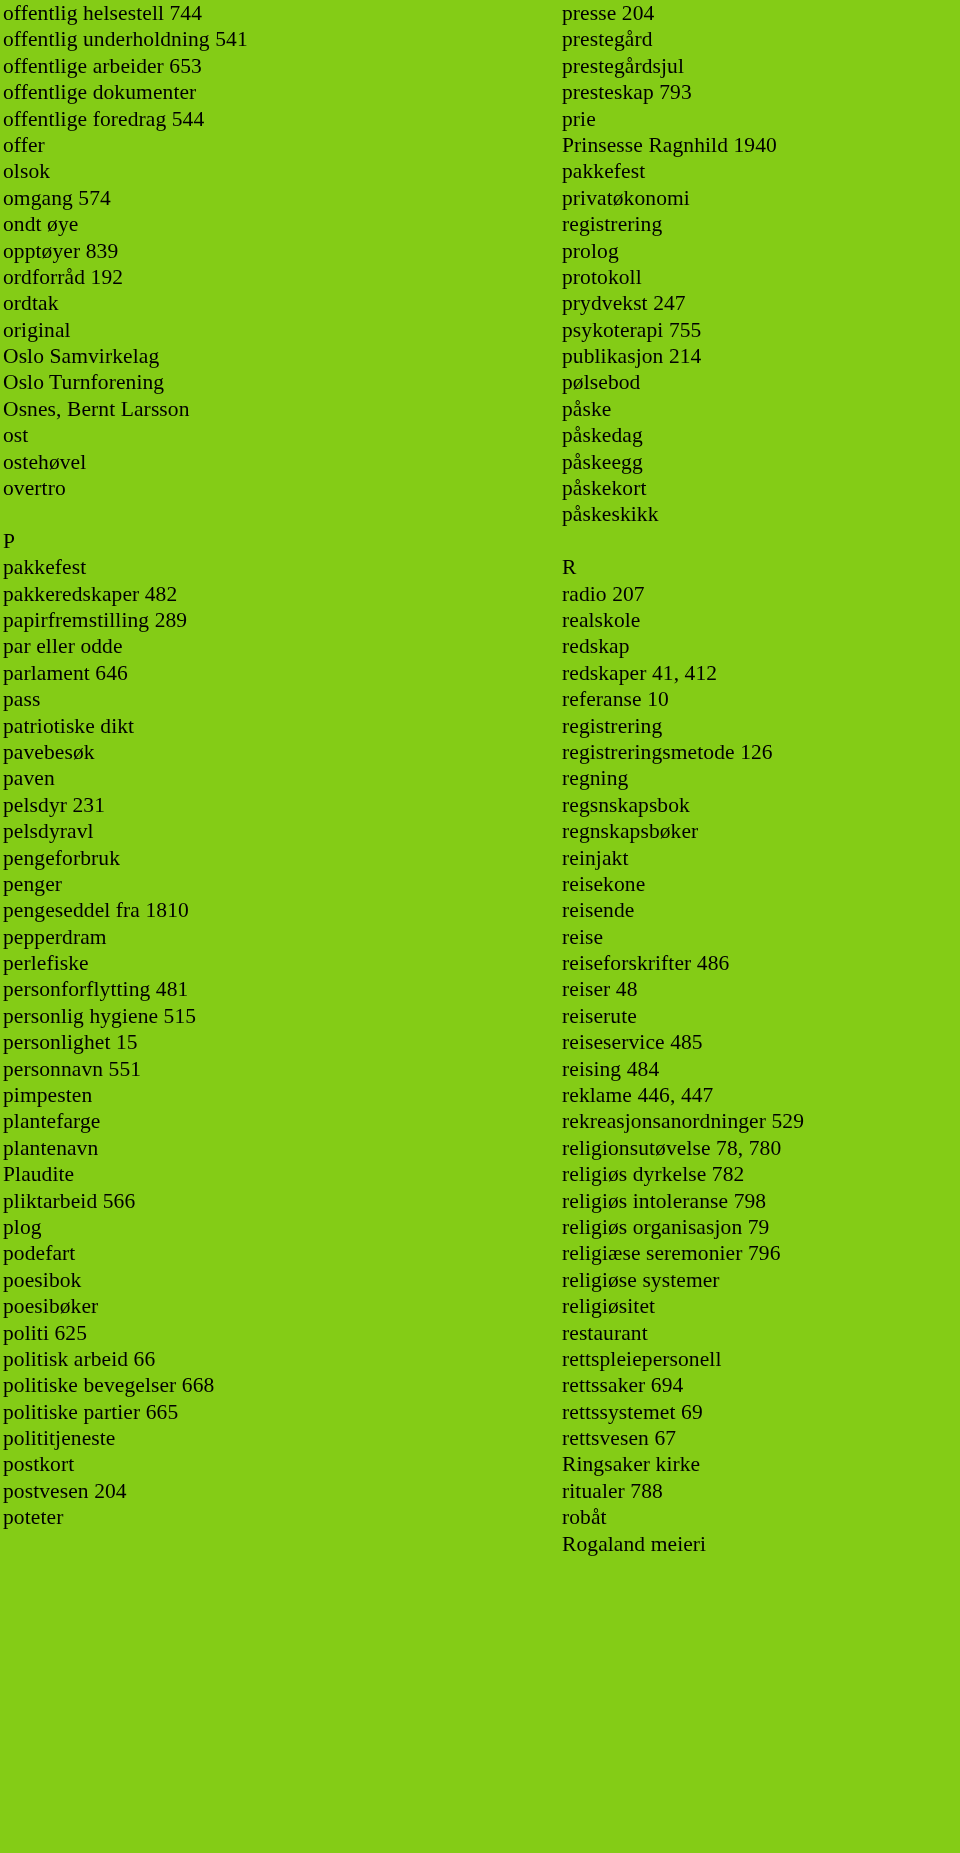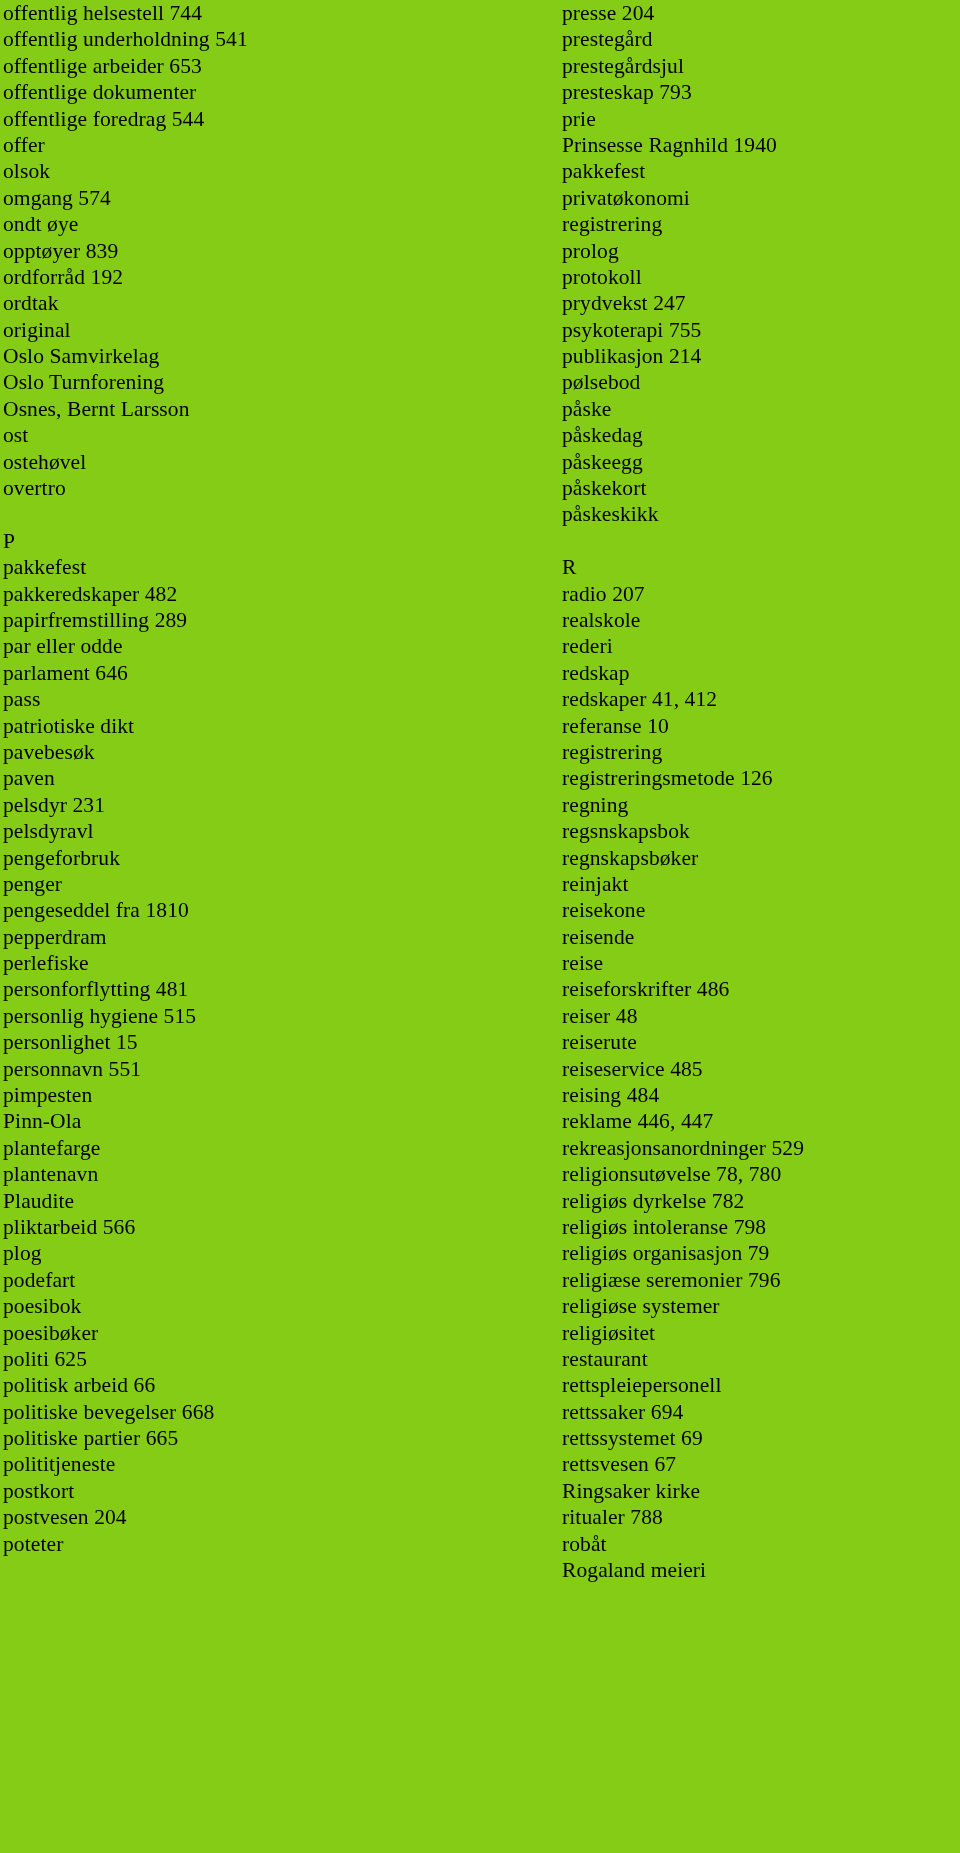--- a/index.html
+++ b/index.html
@@ -89,21 +89,20 @@
       <span class="entry">pengeforbruk</span>
       <span class="entry">penger</span>
       <span class="entry">pengeseddel fra 1810</span>
       <span class="entry">pepperdram</span>
       <span class="entry">perlefiske</span>
       <span class="entry">personforflytting 481</span>
       <span class="entry">personlig hygiene 515</span>
       <span class="entry">personlighet 15</span>
       <span class="entry">personnavn 551</span>
       <span class="entry">pimpesten</span>
-      <span class="entry">Pinn-Ola</span>
       <span class="entry">plantefarge</span>
       <span class="entry">plantenavn</span>
       <span class="entry">Plaudite</span>
       <span class="entry">pliktarbeid 566</span>
       <span class="entry">plog</span>
       <span class="entry">podefart</span>
       <span class="entry">poesibok</span>
       <span class="entry">poesibøker</span>
       <span class="entry">politi 625</span>
       <span class="entry">politisk arbeid 66</span>
@@ -132,21 +131,20 @@
       <span class="entry">pølsebod</span>
       <span class="entry">påske</span>
       <span class="entry">påskedag</span>
       <span class="entry">påskeegg</span>
       <span class="entry">påskekort</span>
       <span class="entry">påskeskikk</span>
       <span class="spacer"></span>
       <span class="letter-heading">R</span>
       <span class="entry">radio 207</span>
       <span class="entry">realskole</span>
-      <span class="entry">rederi</span>
       <span class="entry">redskap</span>
       <span class="entry">redskaper 41, 412</span>
       <span class="entry">referanse 10</span>
       <span class="entry">registrering</span>
       <span class="entry">registreringsmetode 126</span>
       <span class="entry">regning</span>
       <span class="entry">regsnskapsbok</span>
       <span class="entry">regnskapsbøker</span>
       <span class="entry">reinjakt</span>
       <span class="entry">reisekone</span>

